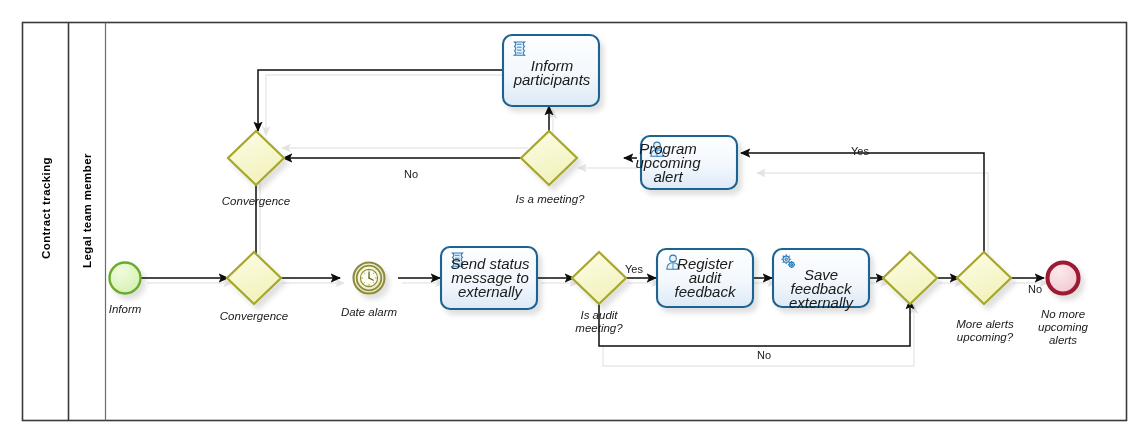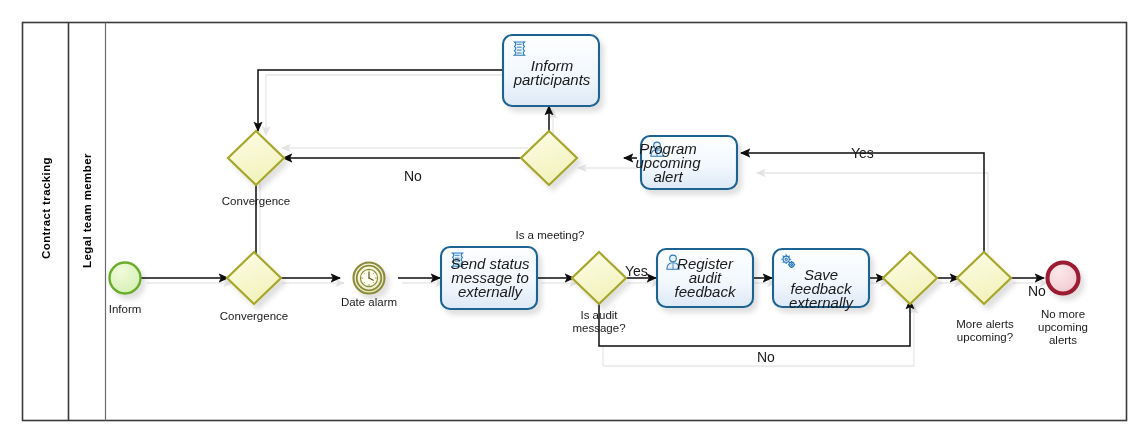--- a/index.html
+++ b/index.html
@@ -21,20 +21,21 @@
     width: 1147px; height: 443px;
   }
   .lbl {
     position: absolute;
     font-size: 11.5px;
     color: #1a1a1a;
     text-align: center;
     line-height: 13px;
     white-space: pre-line;
     pointer-events: none;
+    font-style: italic;
   }
   .pool-title, .lane-title {
     position: absolute;
     font-weight: bold;
     font-size: 11.5px;
     color: #000;
     letter-spacing: 0.4px;
     white-space: nowrap;
     transform-origin: center center;
   }
@@ -46,21 +47,21 @@
     text-align: center;
     display: flex;
     align-items: center;
     justify-content: center;
     white-space: pre-line;
     pointer-events: none;
     font-style: italic;
   }
   .flowlbl {
     position: absolute;
-    font-size: 14px;
+    font-size: 11px;
     color: #1a1a1a;
     white-space: nowrap;
     pointer-events: none;
   }
 </style>
 </head>
 <body>
 
 <div id="canvas">
 
@@ -247,26 +248,26 @@
 
   <div class="pool-title" style="left:0px; top:207px; width:92px; text-align:center; transform: rotate(-90deg);">Contract tracking</div>
   <div class="lane-title" style="left:32px; top:207px; width:110px; text-align:center; transform: rotate(-90deg);">Legal team member</div>
 
   <div class="lbl" style="left:95px; top:303px; width:60px;">Inform</div>
 
   <div class="lbl" style="left:199px; top:310px; width:110px;">Convergence</div>
 
   <div class="lbl" style="left:201px; top:195px; width:110px;">Convergence</div>
 
-  <div class="lbl" style="left:329px; top:296px; width:80px;">Date alarm</div>
+  <div class="lbl" style="left:329px; top:306px; width:80px;">Date alarm</div>
 
   <div class="lbl" style="left:559px; top:309px; width:80px;">Is audit
-message?</div>
-
-  <div class="lbl" style="left:504px; top:193px; width:92px;margin-top:36px;">Is a meeting?</div>
+meeting?</div>
+
+  <div class="lbl" style="left:504px; top:193px; width:92px;">Is a meeting?</div>
 
   <div class="lbl" style="left:942px; top:318px; width:86px;">More alerts
 upcoming?</div>
 
   <div class="lbl" style="left:1023px; top:308px; width:80px;">No more
 upcoming
 alerts</div>
 
   <div class="task-label" style="left:508px; top:48px; width:88px; height:50px;">Inform
 participants</div>

